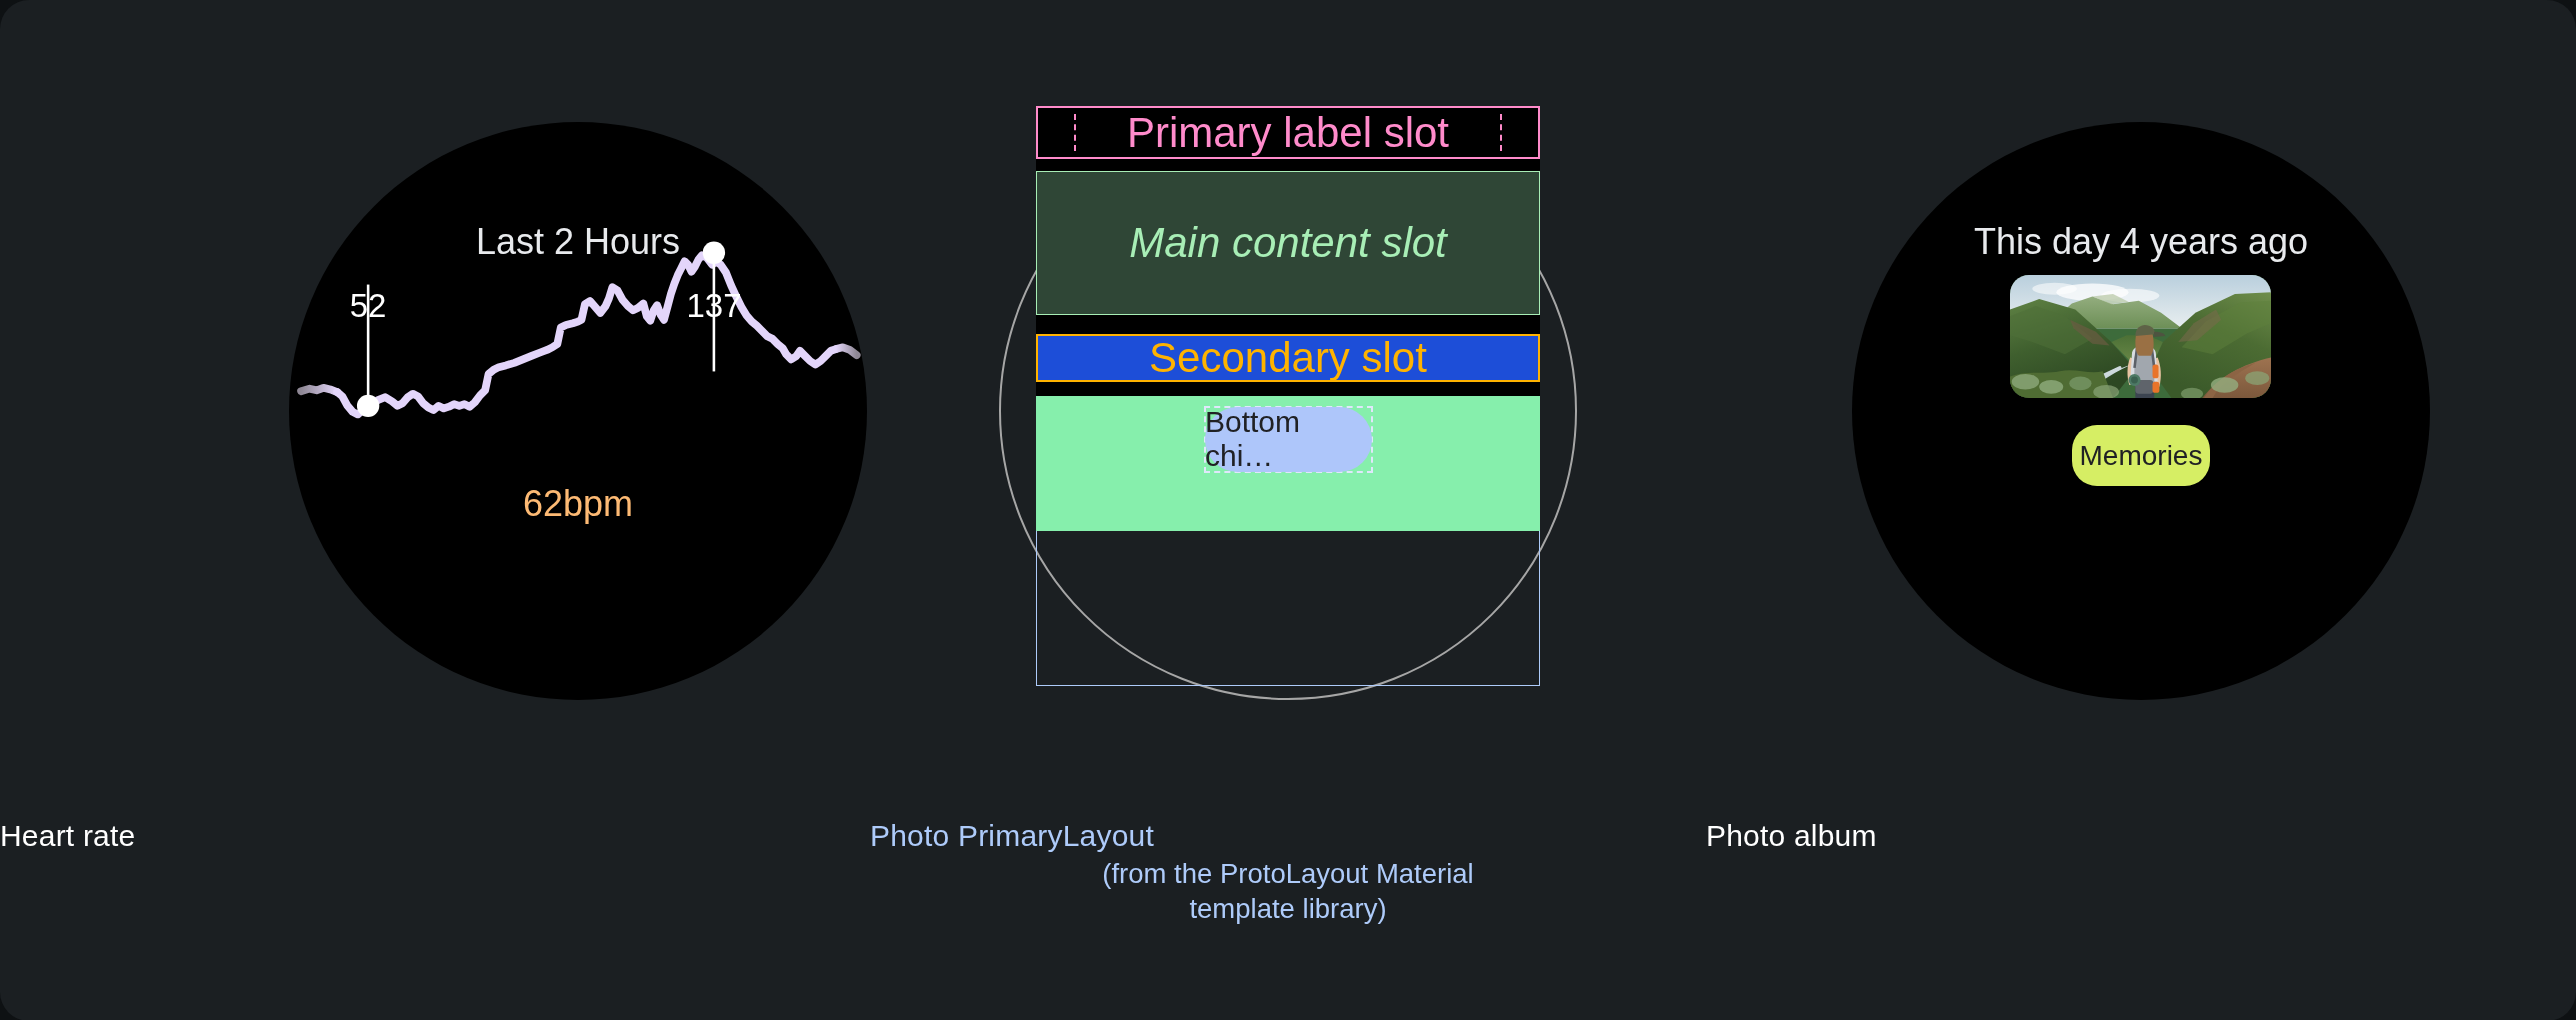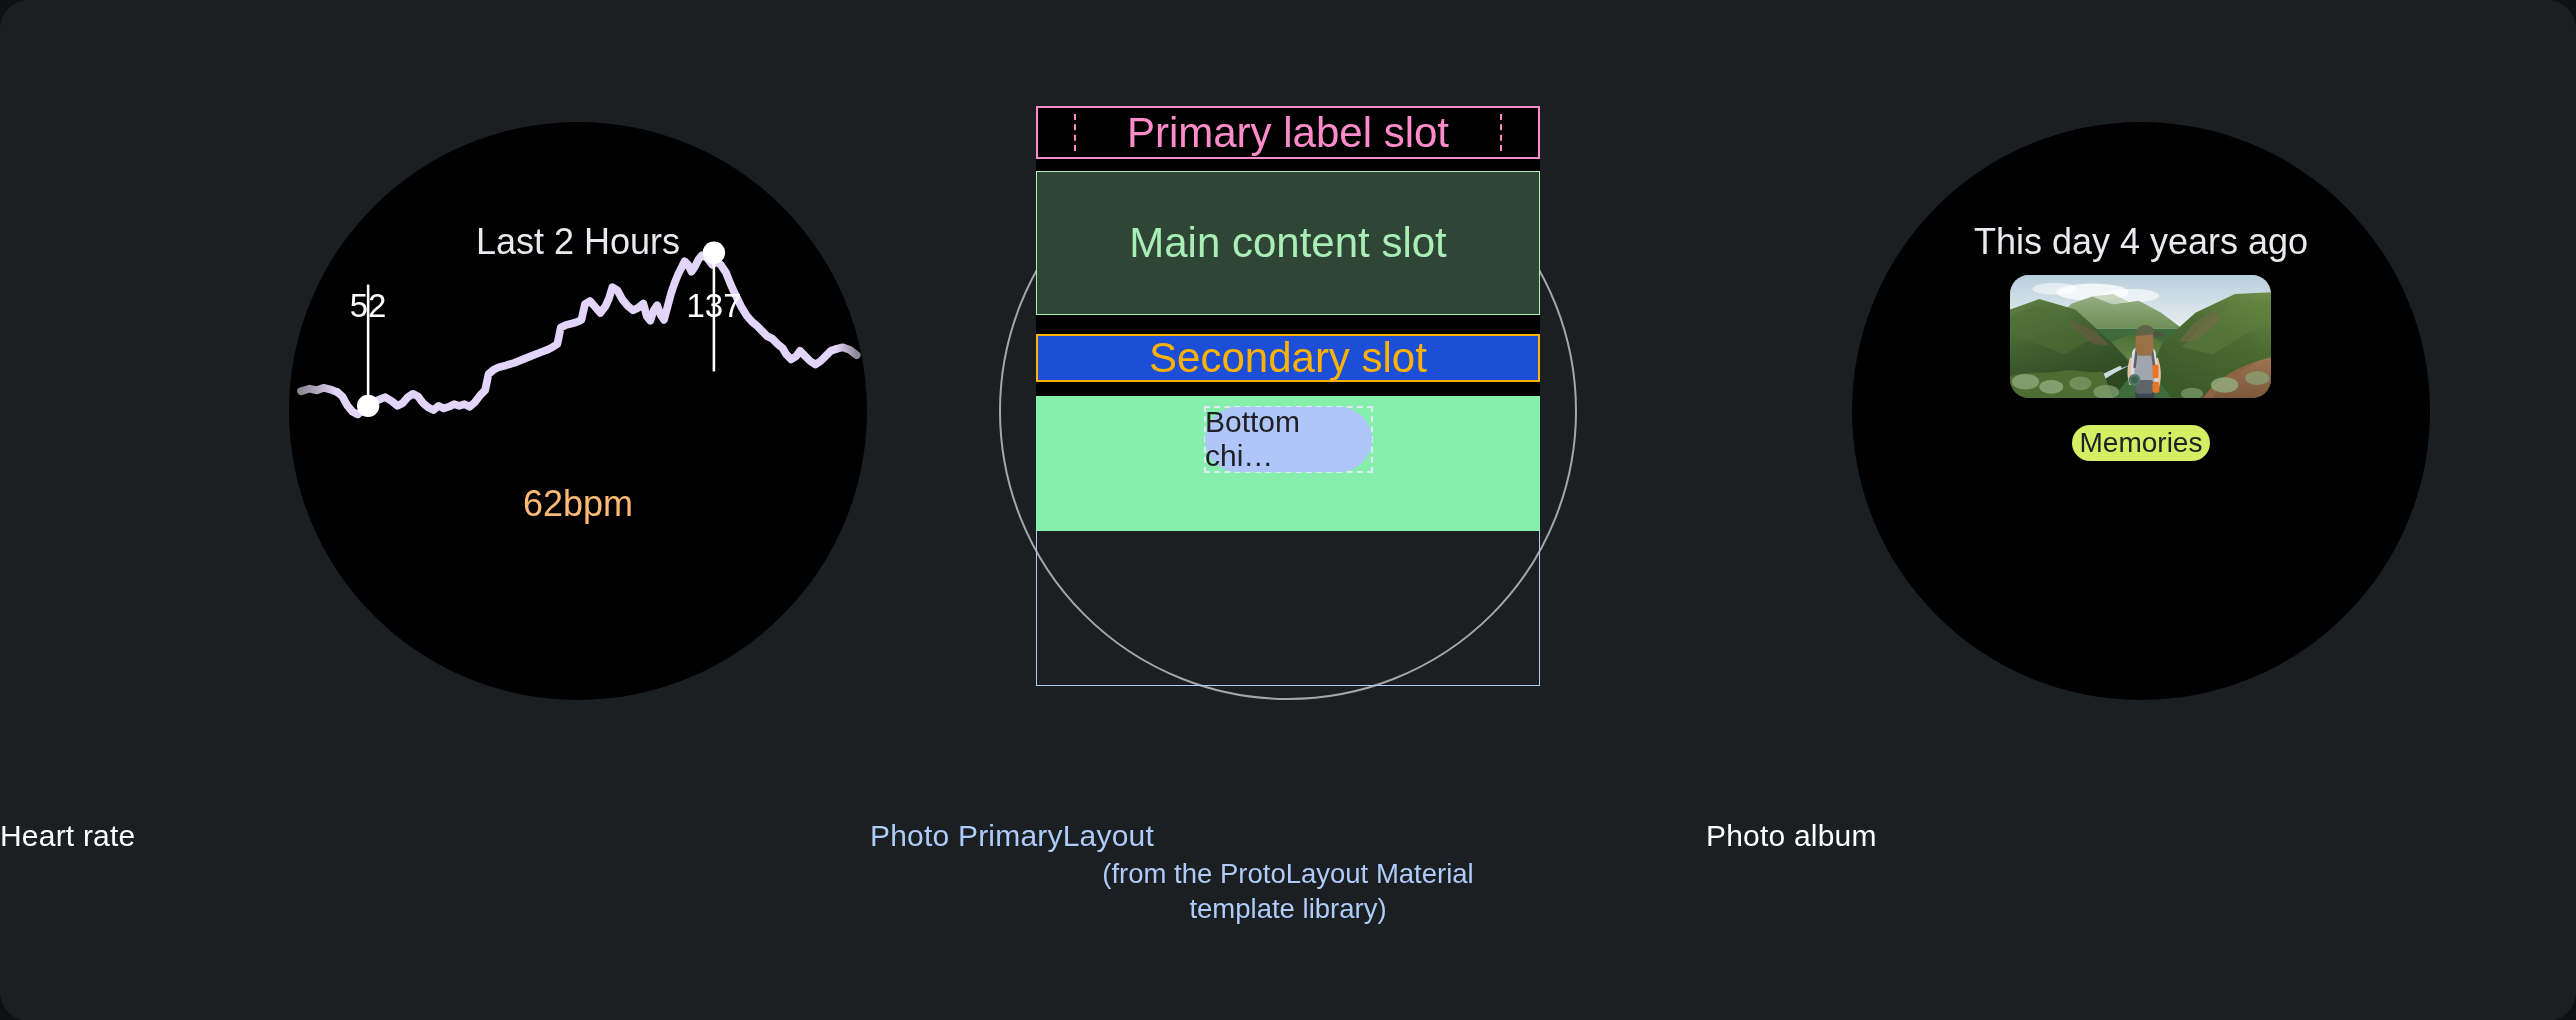--- a/index.html
+++ b/index.html
@@ -147,20 +147,21 @@
 
   .slot-gap-a { height: 12px; background: #000000; width: 100%; }
   .slot-gap-b { height: 19px; background: #000000; width: 100%; }
   .slot-gap-c { height: 13.8px; background: #000000; width: 100%; }
 
   .slot-main {
     height: 144px;
     border: 1.7px solid #a8eeb6;
     color: #a8eeb6;
     background: #2f4636;
+    font-style: italic;
   }
   .slot-secondary {
     height: 48px;
     border: 2.6px solid #ffb300;
     color: #ffb300;
     background: #1d4ed8;
   }
   .slot-bottom-area {
     position: relative;
     height: 135px;
@@ -215,21 +216,21 @@
     overflow: hidden;
     background: #3d6b3b;
   }
   .pa-photo svg { display: block; width: 100%; height: 100%; }
   .pa-chip {
     position: absolute;
     left: 50%;
     margin-left: -69px;
     top: 303px;
     width: 138px;
-    height: 36px;
+    height: 61px;
     border-radius: 25px;
     background: #d6ee64;
     color: #202124;
     display: flex;
     align-items: center;
     justify-content: center;
     font-size: 28px;
   }
 </style>
 </head>

